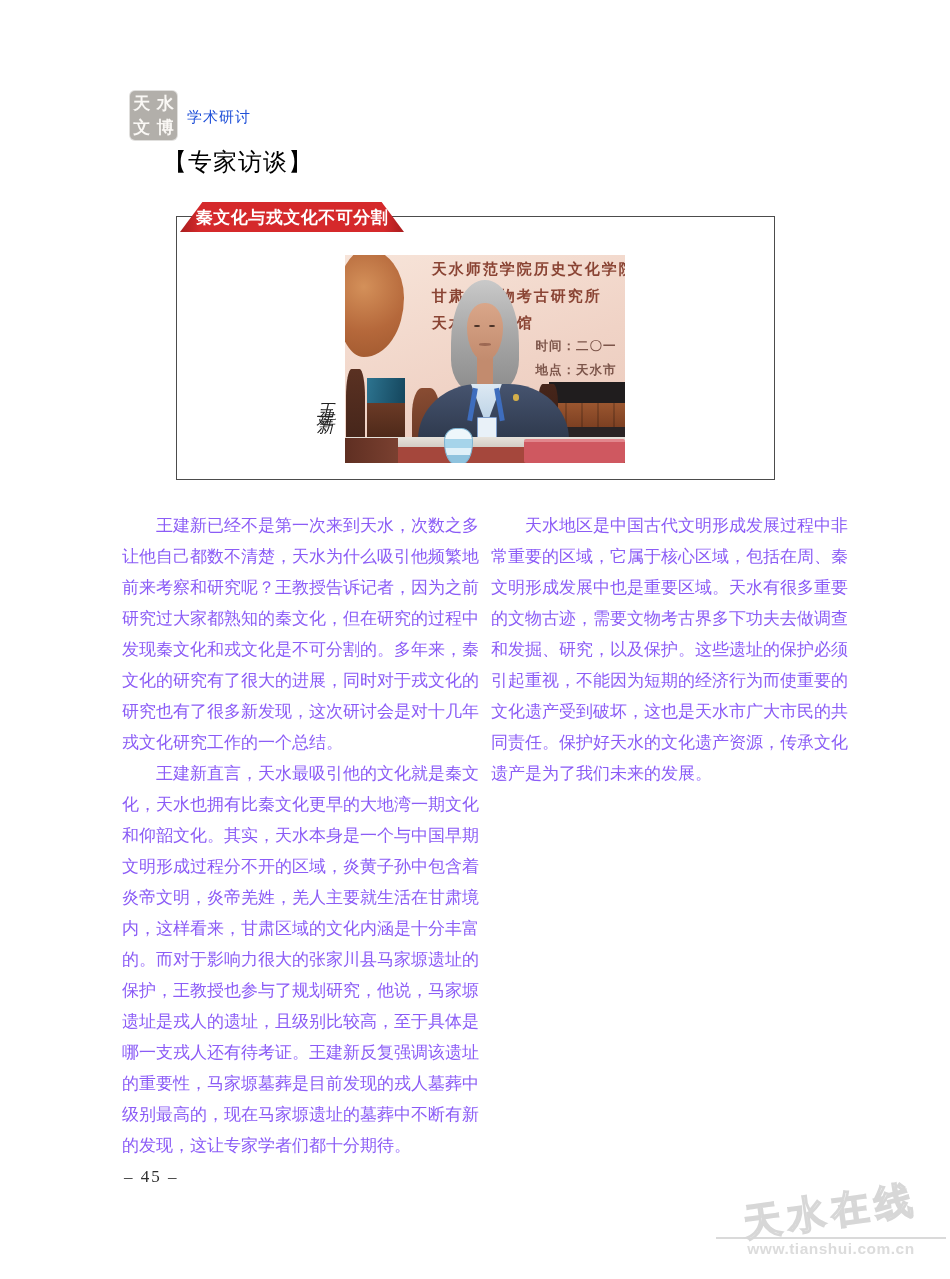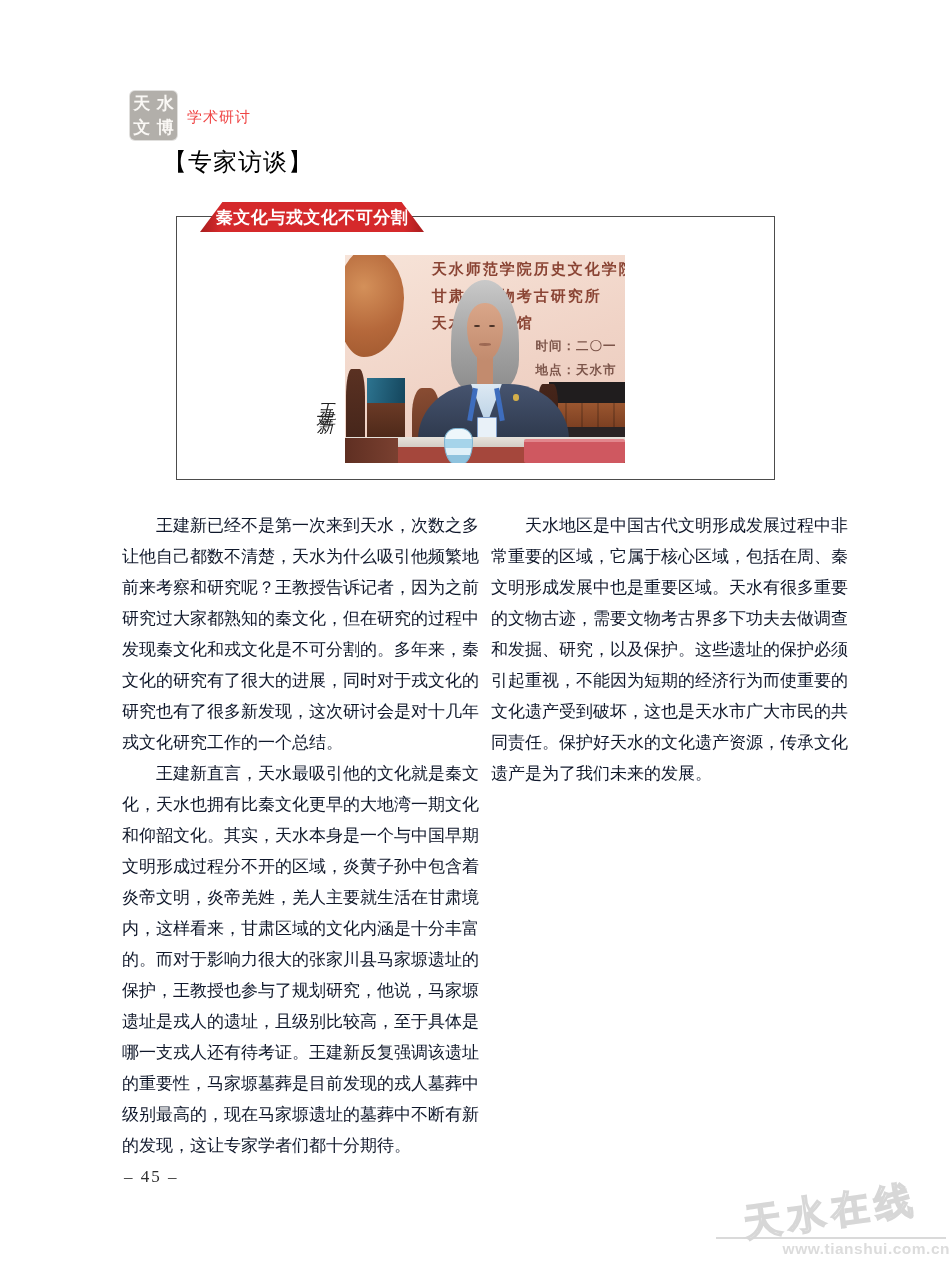--- a/index.html
+++ b/index.html
@@ -6,27 +6,27 @@
   .page{position:relative;width:950px;height:1279px;background:#ffffff;overflow:hidden;
         font-family:"Liberation Serif", serif;color:#1c1c1c;}
 
   
   .seal{position:absolute;left:130px;top:91px;width:47px;height:49px;background:#b2afaa;
         border-radius:5px;display:grid;grid-template-columns:1fr 1fr;align-items:center;justify-items:center;
         box-shadow:0 0 0 1px rgba(178,175,170,.4);}
   .seal span{color:#faf8f5;font-size:17px;font-weight:bold;line-height:1;
         font-family:"DejaVu Serif", serif;}
   .section-label{position:absolute;left:187px;top:108px;font-size:15px;letter-spacing:1px;
-        font-family:"Liberation Sans", sans-serif;color:#ef4444;}
+        font-family:"Liberation Sans", sans-serif;color:#1d4ed8;}
 
   .column-tag{position:absolute;left:163px;top:146px;font-size:24px;letter-spacing:1px;
         font-family:"Liberation Sans", sans-serif;color:#000;font-weight:500;}
 
   
-  .ribbon{position:absolute;left:200px;top:202px;width:224px;height:30px;z-index:3;
+  .ribbon{position:absolute;left:180px;top:202px;width:224px;height:30px;z-index:3;
         background:linear-gradient(90deg,#a81d1e 0%,#d5292b 9%,#d5292b 91%,#a81d1e 100%);
         clip-path:polygon(10% 0,90% 0,100% 100%,0 100%);
         display:flex;align-items:center;justify-content:center;}
   .ribbon span{color:#ffffff;font-size:17px;font-weight:bold;letter-spacing:.5px;
         font-family:"Liberation Sans", sans-serif;}
 
   
   .frame{position:absolute;left:176px;top:216px;width:597px;height:262px;border:1px solid #4c4c4c;background:#fff;}
   .caption-vertical{position:absolute;left:138px;top:172px;writing-mode:vertical-rl;
         font-size:17px;font-style:italic;letter-spacing:7px;color:#222;
@@ -91,32 +91,32 @@
   .folder-red{left:64%;top:88.5%;width:36%;height:11.5%;border-radius:2px;
         background:linear-gradient(#e2868c 0 14%,#cf5860 14%);}
   .cup{left:35.5%;top:83%;width:9.5%;height:17%;border:1px solid #7fb4d2;
         background:linear-gradient(180deg,#eef7fb 0 30%,#a6d4ea 30% 55%,#dff0f8 55% 75%,#8fc3de 75%);
         border-radius:40% 40% 42% 42% / 35% 35% 60% 60%;}
 
   
   .columns{position:absolute;left:122px;top:510px;width:726px;height:652px;
         column-count:2;column-gap:12px;column-fill:auto;}
   .columns p{margin:0;text-indent:2em;font-size:17px;line-height:31px;text-align:justify;
-        color:#0f172a;font-family:"Liberation Serif", serif;}
+        color:#8b5cf6;font-family:"Liberation Serif", serif;}
 
   .page-number{position:absolute;left:124px;top:1167px;font-size:17px;color:#2e2e2e;
         letter-spacing:2px;font-family:"Liberation Serif", serif;}
 
   
   .watermark{position:absolute;left:712px;top:1186px;width:238px;}
   .wm-brand{transform:rotate(-8deg);font-size:38px;font-weight:bold;letter-spacing:6px;
         color:#ffffff;-webkit-text-stroke:1.5px #d7d7d7;text-align:center;
         font-family:"Liberation Sans", sans-serif;}
   .wm-line{margin:0 4px;border-top:2px solid #dadada;}
-  .wm-url{text-align:right;font-size:15.5px;font-weight:bold;color:#dcdcdc;letter-spacing:.5px;
+  .wm-url{text-align:center;font-size:15.5px;font-weight:bold;color:#dcdcdc;letter-spacing:.5px;
         font-family:"Liberation Sans", sans-serif;margin-top:1px;}
 </style>
 </head>
 <body>
 
 <div class="page">
 
   <div class="seal">
     <span>天</span>
     <span>水</span>

